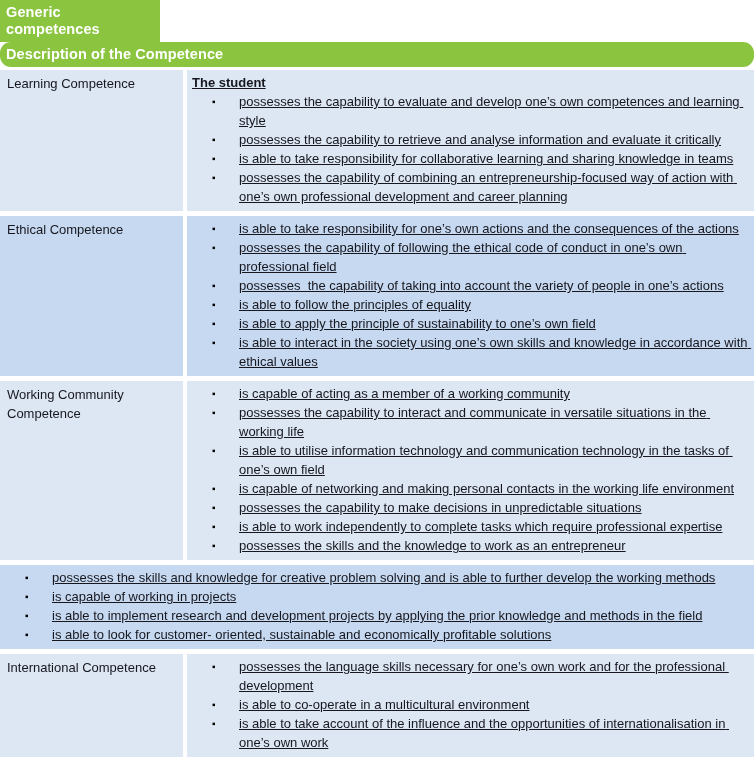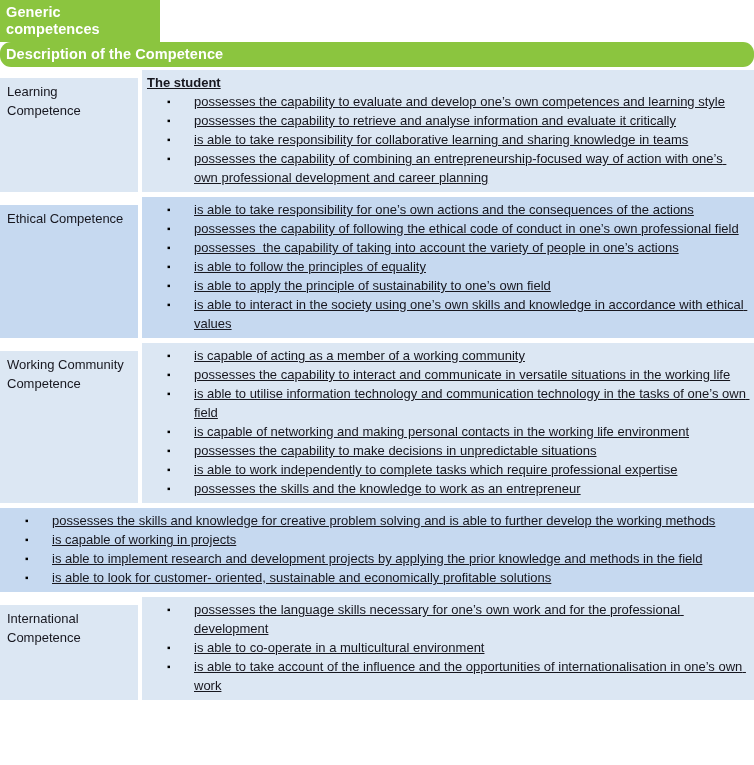--- a/index.html
+++ b/index.html
@@ -36,26 +36,25 @@
     display: flex;
     gap: 4px;
     margin-bottom: 5px;
   }
   .row:last-child { margin-bottom: 0; }
   .row.light .cell { background: var(--row-light, #dce7f3); }
   .row.dark  .cell { background: var(--row-dark, #c6d9f0); }
 
   .cell { box-sizing: border-box; }
   .cell.col1 {
-    width: 138px;
+    width: 183px;
     flex: none;
     padding: 4px 6px 4px 7px;
     font-size: 13px;
     line-height: 19px;
-    margin-top: 8px;
   }
   .cell.col2 {
     flex: 1;
     padding: 3px 6px 5px 2px;
     font-size: 13px;
     line-height: 19px;
     text-decoration: underline;
   }
 
   .intro {

